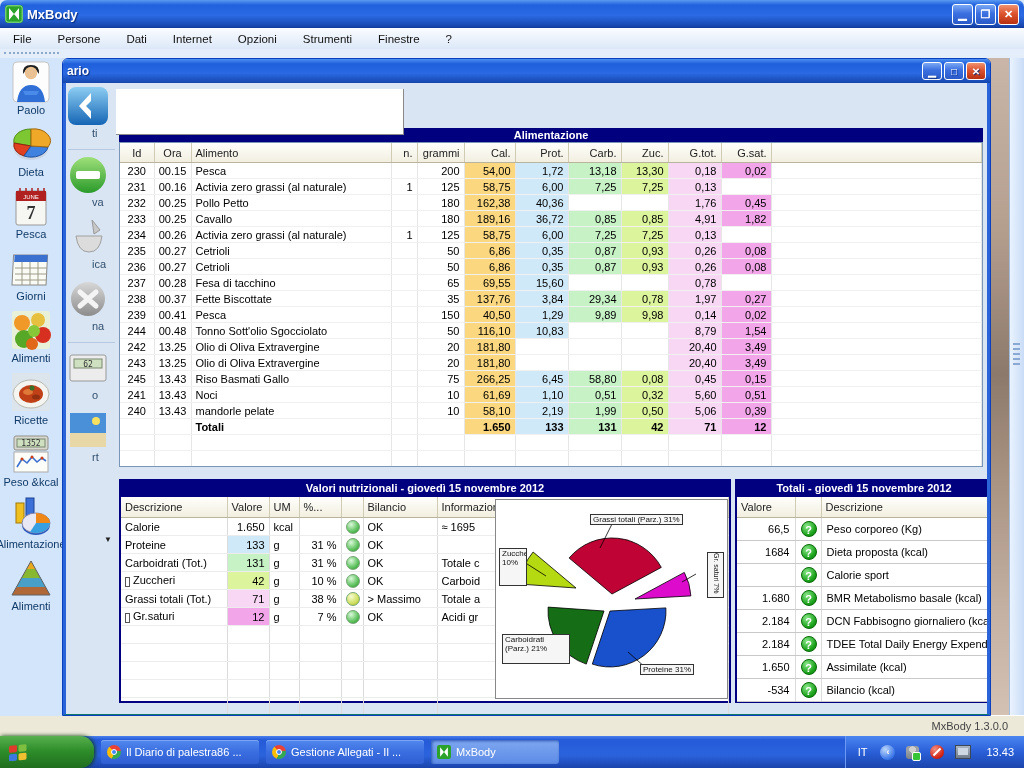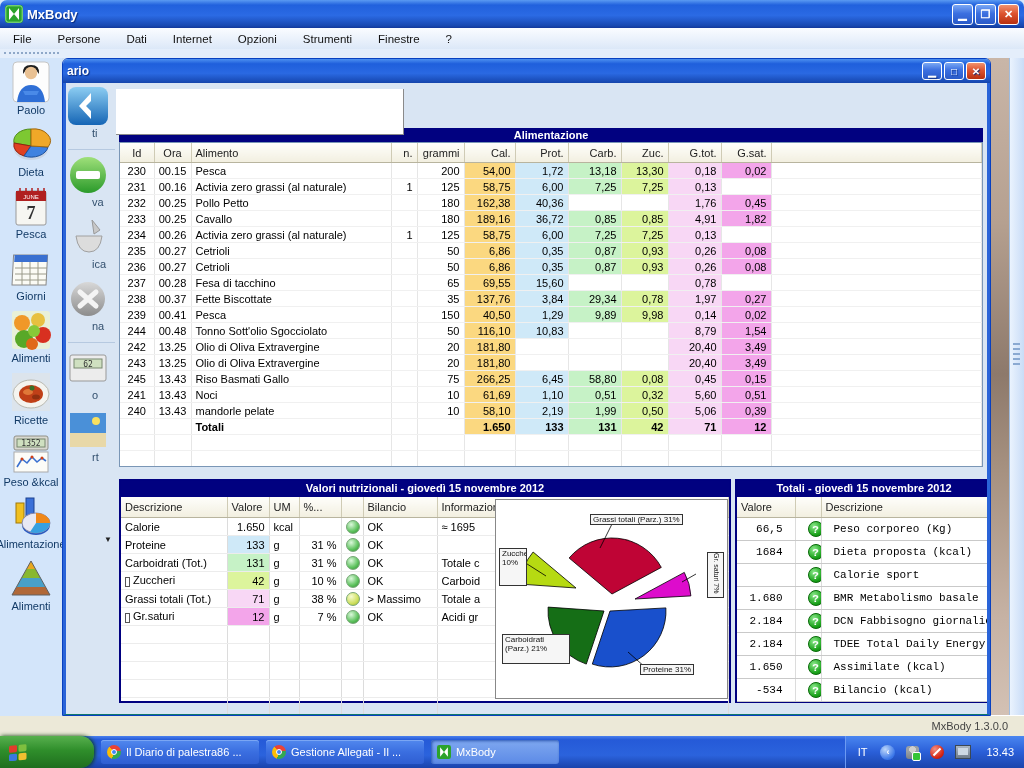--- a/index.html
+++ b/index.html
@@ -111,22 +111,22 @@
   .lbl-zuc{left:3px;top:48px;width:22px;height:36px;}
   .lbl-carb{left:6px;top:134px;width:62px;height:28px;}
   .lbl-prot{left:144px;top:164px;white-space:nowrap;}
   .lbl-grsat{right:3px;top:52px;width:11px;height:44px;writing-mode:vertical-rl;font-size:7px;}
 
   
   table.tt{border-collapse:collapse;table-layout:fixed;width:100%;}
   table.tt th{background:linear-gradient(#fefefb,#f2efe0);border-right:1px solid #cfcbb5;
     border-bottom:1px solid #b8b49e;font-weight:normal;font-size:11px;color:#222;
     padding:2px 4px;height:16px;text-align:left;}
-  table.tt td{font-size:11px;padding:0 12px;height:22px;border-right:1px solid #dcdcdc;
-    border-bottom:1px solid #c9c9c9;white-space:nowrap;overflow:hidden;font-family:Liberation Mono, monospace;}
+  table.tt td{font-size:11px;padding:0 5px;height:22px;border-right:1px solid #dcdcdc;
+    border-bottom:1px solid #c9c9c9;white-space:nowrap;overflow:hidden;}
   .qico{display:inline-block;width:16px;height:16px;border-radius:50%;color:#fff;font-weight:bold;
     font-size:11px;text-align:center;line-height:16px;
     background:radial-gradient(circle at 35% 30%,#8ae88a,#1aa21a 65%,#0c7a0c);border:1px solid #0a6a0a;box-sizing:border-box;}
 
   
   .statusbar{position:absolute;left:0;bottom:32px;right:0;height:20px;background:#ece9d8;
     border-top:1px solid #fff;display:flex;align-items:center;justify-content:flex-end;
     padding-right:16px;font-size:11px;color:#444;}
 
   

